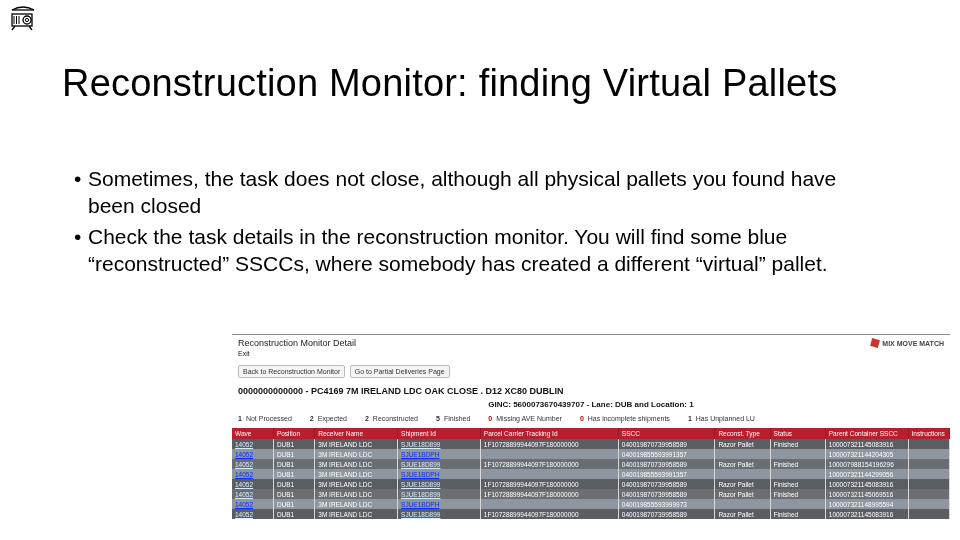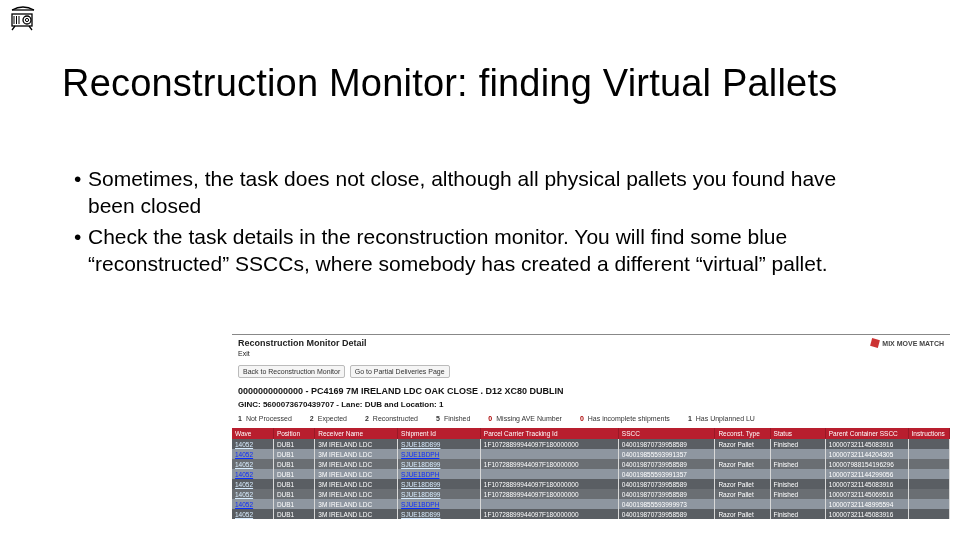--- a/index.html
+++ b/index.html
@@ -6,28 +6,28 @@
   html, body { width: 960px; height: 540px; background: #fff; font-family: "Segoe UI", Arial, sans-serif; color: #000; }
   .slide { width: 960px; height: 540px; position: relative; }
   .projector-icon { position: absolute; top: 6px; left: 8px; }
   .title { position: absolute; top: 62px; left: 62px; font-size: 38px; font-weight: 400; letter-spacing: 0.2px; }
   .bullets { position: absolute; top: 166px; left: 74px; width: 812px; font-size: 21px; line-height: 1.28; }
   .bullets .bi { display: flex; margin-bottom: 4px; }
   .bullets .dot { width: 14px; flex: none; }
   .bullets .txt { }
   .app { position: absolute; top: 334px; left: 232px; width: 718px; height: 206px; border-top: 1px solid #888; background: #fff; font-family: Arial, sans-serif; }
   .app-header { display:flex; justify-content:space-between; align-items:center; padding:3px 6px 2px 6px; }
-  .app-title { font-size: 9px; font-weight: 700; color:#222; }
+  .app-title { font-size: 9px; font-weight: 400; color:#222; }
   .logo { display:flex; align-items:center; gap:3px; font-size:7px; color:#444; font-weight:600; }
   .logo .sq { display:inline-block; width:8px; height:8px; background:#c33; transform: rotate(15deg); }
   .txtlink { font-size:7px; color:#222; padding: 0 6px 3px 6px; }
   .btnrow { padding: 0 6px 4px 6px; }
   .btn { display:inline-block; font-size:7px; padding:2px 4px; border:1px solid #bbb; border-radius:2px; background:#f5f5f5; color:#333; }
   .h1line { font-size:9px; font-weight:700; padding:4px 6px 2px 6px; color:#111; }
-  .h2line { font-size:8px; font-weight:700; padding:2px 6px 6px 6px; color:#111; }
+  .h2line { font-size:8px; font-weight:700; padding:2px 6px 6px 6px; color:#111;text-align:center; }
   .statusrow { display:flex; gap:18px; padding:0 6px 6px 6px; font-size:7px; color:#333; }
   .statusrow .cell { display:flex; align-items:center; gap:4px; }
   .statusrow .n { font-weight:700; }
   .n.z { color:#a00; }
   .tbl { width:100%; border-collapse: collapse; font-size:6.5px; table-layout: fixed; }
   .tbl th { background:#b81e2e; color:#fff; padding:2px 3px; font-weight:400; text-align:left; border-right:1px solid #9a1826; white-space:nowrap; overflow:hidden; }
   .tbl td { padding:1.5px 3px; color:#fff; white-space:nowrap; overflow:hidden; border-right:1px solid rgba(0,0,0,0.15); }
   .tbl tr.grey td { background:#5a5e63; }
   .tbl tr.grey2 td { background:#6a6e73; }
   .tbl tr.blue td { background:#8e96a0; }

